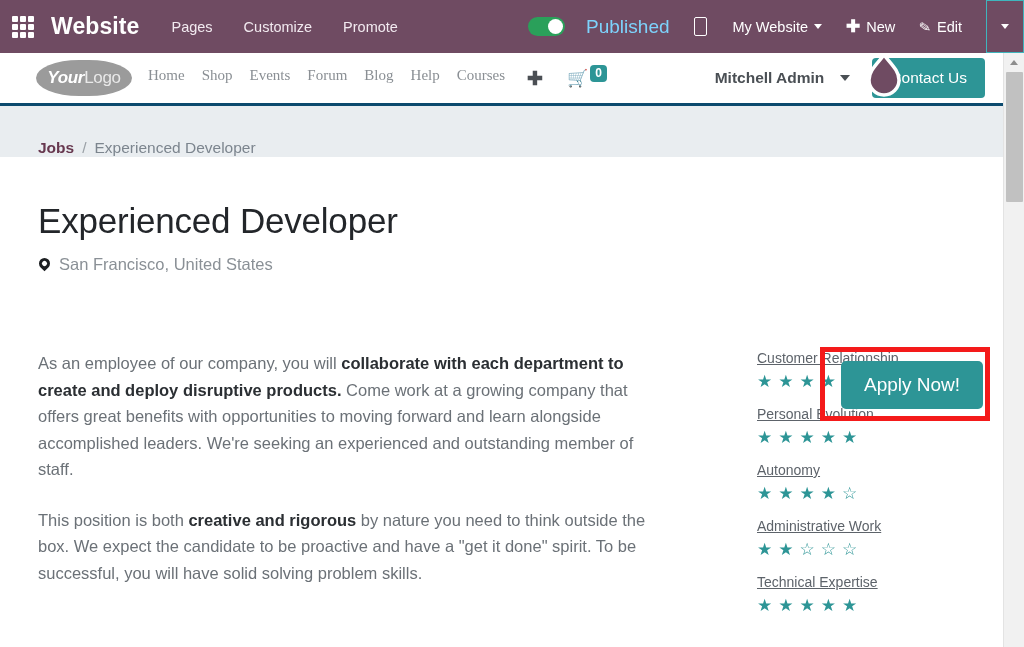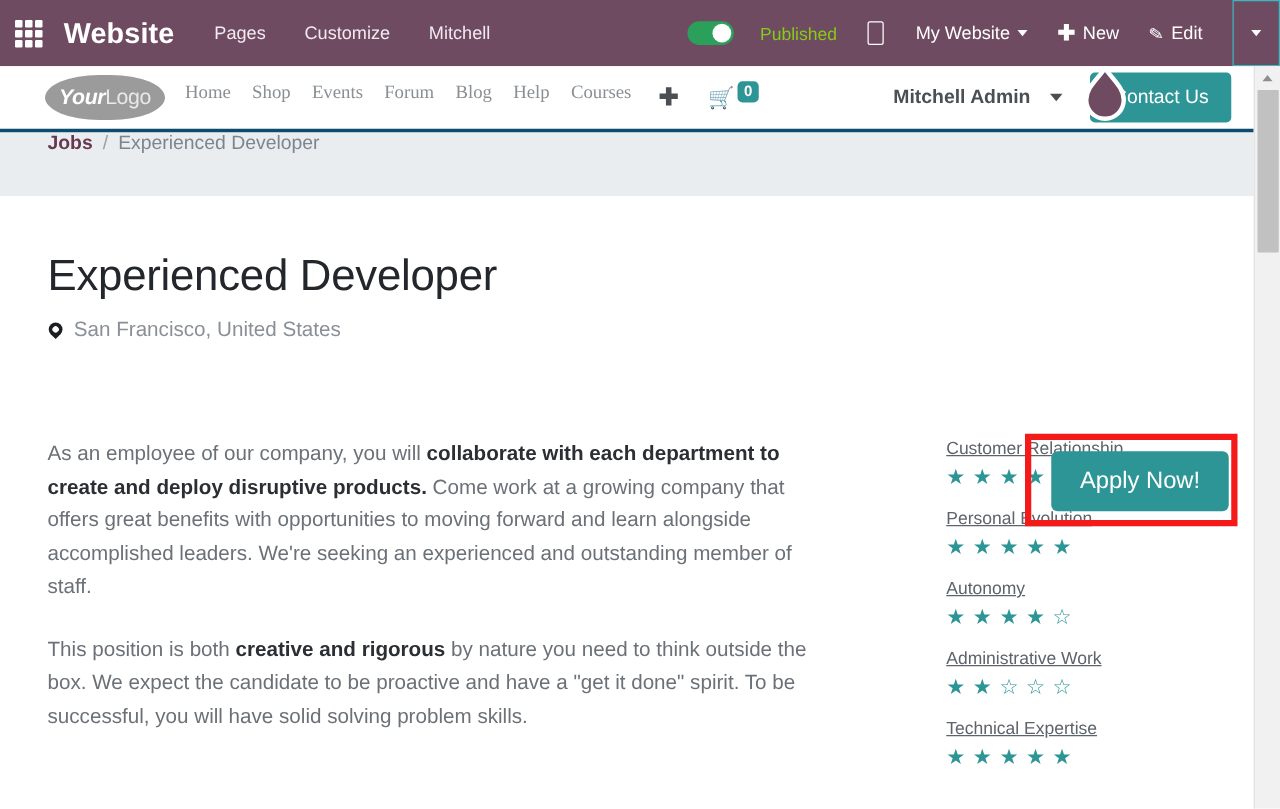--- a/index.html
+++ b/index.html
@@ -86,21 +86,21 @@
     position: relative;
   }
   .toggle::after {
     content: "";
     position: absolute;
     right: 2px; top: 2px;
     width: 15px; height: 15px;
     background: #ffffff;
     border-radius: 50%;
   }
-  .publish-label { font-size: 14px; color: #84cc16; margin-left: 12px; }
+  .publish-label { font-size: 19px; color: #7dd3fc; margin-left: 12px; }
 
   .mobile-icon {
     width: 13px; height: 19px;
     border: 1.6px solid #ffffff;
     border-radius: 2px;
     margin-right: 26px;
   }
 
   .tb-item {
     display: flex;
@@ -223,21 +223,21 @@
   }
 
   
   .crumb-band {
     position: absolute;
     top: 106px; left: 0;
     width: 1003px;
     height: 51px;
     background: #e9edf0;
     display: flex;
-    align-items: flex-start;
+    align-items: flex-end;
   }
   .crumb-inner { margin-left: 38px; display: flex; align-items: center; gap: 8px; font-size: 15.5px; }
   .crumb-link { color: #67384f; font-weight: bold; text-decoration: none; }
   .crumb-sep { color: #9aa0a6; }
   .crumb-cur { color: #7c858e; }
 
   
   .content {
     position: absolute;
     top: 157px; left: 0;
@@ -395,21 +395,21 @@
       <span></span>
         <span></span>
         <span></span>
     </div>
 
     <div class="brand">Website</div>
 
     <div class="topnav">
       <a href="#">Pages</a>
       <a href="#">Customize</a>
-      <a href="#">Mitchell</a>
+      <a href="#">Promote</a>
     </div>
 
     <div class="topbar-right">
 
       <div class="publish-wrap">
         <div class="toggle"></div>
         <span class="publish-label">Published</span>
       </div>
 
       <div class="mobile-icon"></div>

